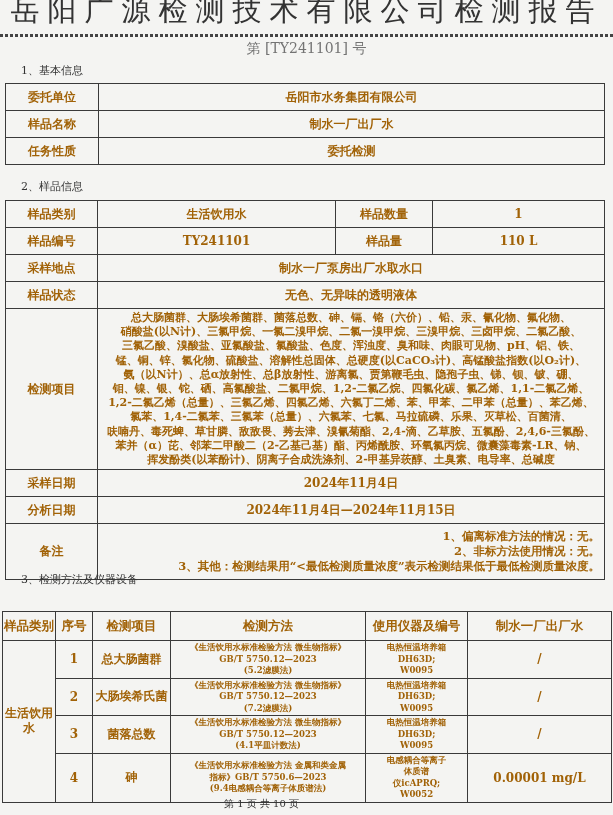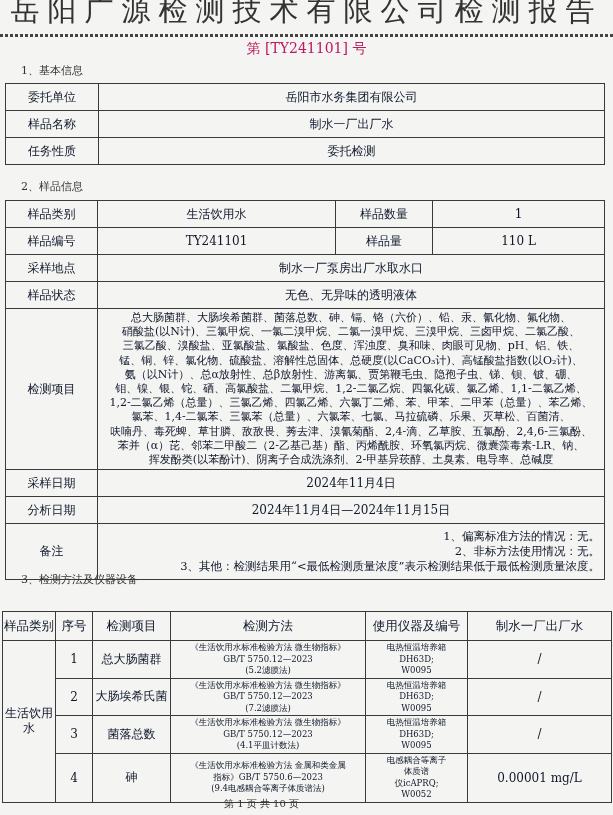--- a/index.html
+++ b/index.html
@@ -16,29 +16,29 @@
     font-family: "DejaVu Sans", "Liberation Sans", sans-serif;
     font-size: 29px; letter-spacing: 8px; color: #333;
     line-height: 40px; white-space: nowrap;
   }
   .dotted-rule {
     position: absolute; left: 0; top: 34px; width: 613px; height: 3px;
     background-image: repeating-linear-gradient(to right, #444 0 3px, transparent 3px 5px);
   }
   .report-no {
     position: absolute; left: 0; top: 40px; width: 613px;
-    text-align: center; font-size: 14px; color: #be185d;
+    text-align: center; font-size: 14px; color: #737373;
   }
   .section-heading {
     position: absolute; left: 5px; font-size: 11px; color: #333; margin-left: 16px;
   }
   table { border-collapse: collapse; position: absolute; table-layout: fixed; }
   td, th {
     border: 1.2px solid #3a3a3a; text-align: center; vertical-align: middle;
-    font-weight: normal; color: #0f172a;
+    font-weight: bold; color: #a16207;
   }
   .t1 { left: 5px; top: 83px; width: 600px; }
   .t1 td { height: 27px; font-size: 12px; }
   .t2 { left: 5px; top: 200px; width: 600px; }
   .t2 td { font-size: 12px; height: 27px; }
   .t2 td.items { font-size: 11px; line-height: 14.2px; padding: 2px 6px; height: 155px; }
   .t2 td.notes { text-align: right; font-size: 11.5px; line-height: 15px; padding: 3px 4px; height: 56px; }
   .t3 { left: 2px; top: 611px; width: 610px; }
   .t3 th { font-size: 12.5px; height: 29px; }
   .t3 td { font-size: 12px; height: 37px; }

